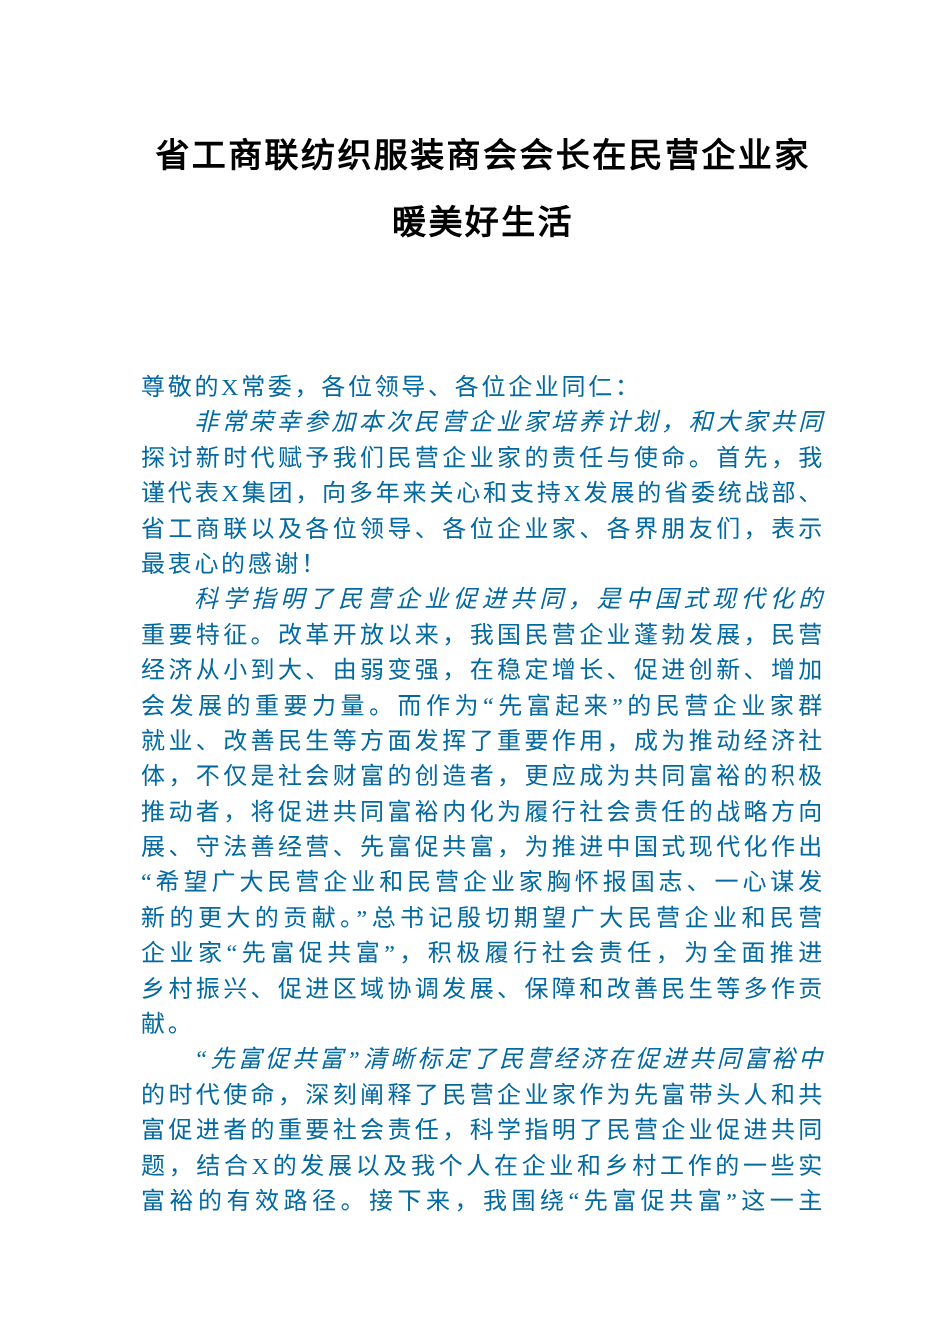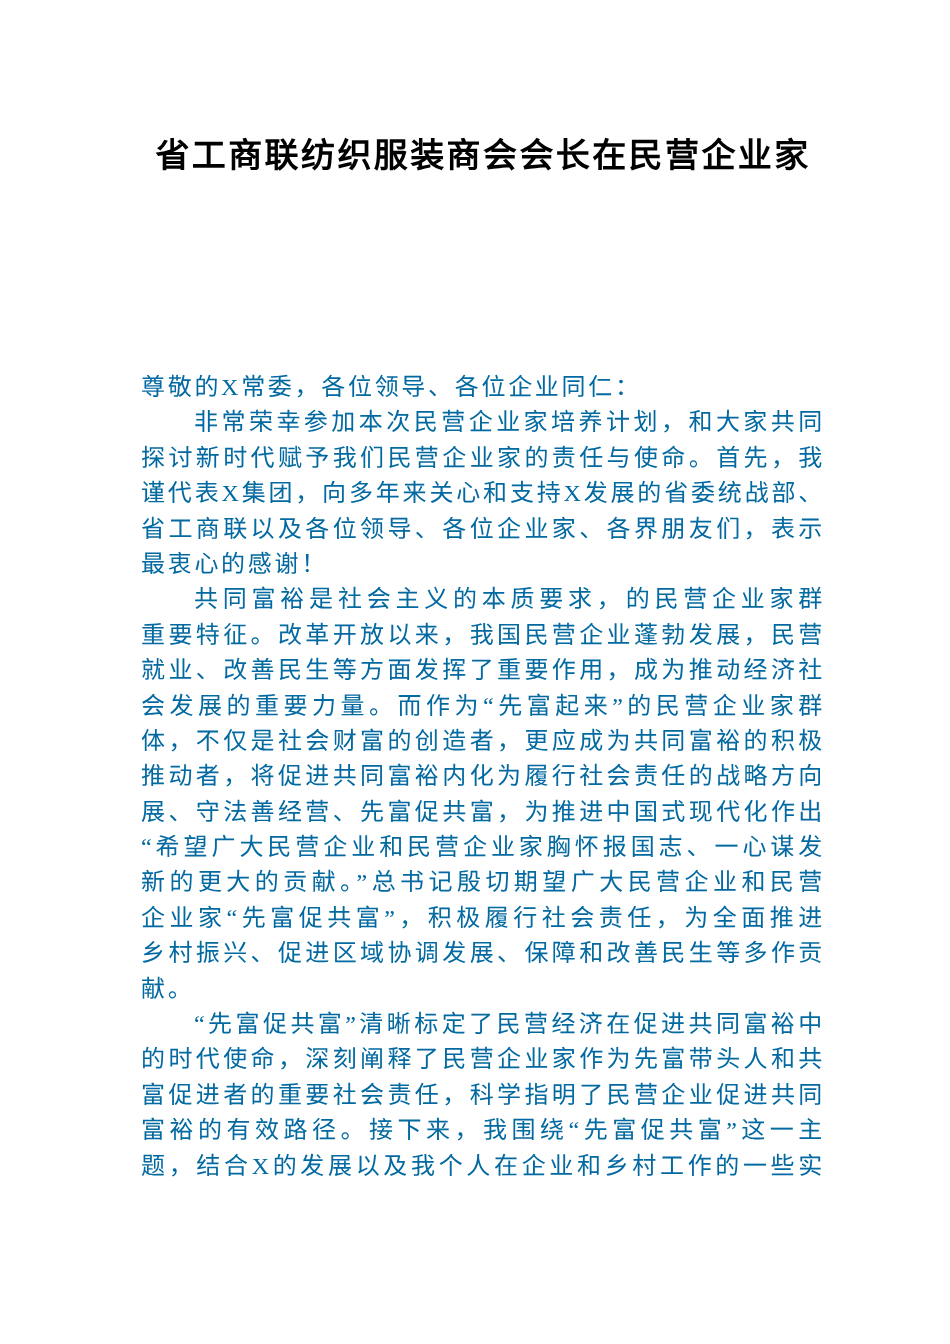--- a/index.html
+++ b/index.html
@@ -51,62 +51,65 @@
   
   .doc-body .ln.fill {
     white-space: normal;
     text-align: justify;
     text-align-last: justify;
   }
   
   .doc-body .ln.ind {
     padding-left: 53px;
     width: 631px;
+    font-style: italic;
   }
 </style>
 </head>
 <body>
 
 <div class="page">
 
   <div class="doc-title">
     <div class="ln">省工商联纺织服装商会会长在民营企业家</div>
+    <div class="ln">暖美好生活</div>
   </div>
 
   <div class="doc-body">
 
     <div>
       <div class="ln">尊敬的X常委，各位领导、各位企业同仁：</div>
     </div>
 
     <div>
       <div class="ln ind fill">非常荣幸参加本次民营企业家培养计划，和大家共同</div>
       <div class="ln fill">探讨新时代赋予我们民营企业家的责任与使命。首先，我</div>
       <div class="ln fill">谨代表X集团，向多年来关心和支持X发展的省委统战部、</div>
       <div class="ln fill">省工商联以及各位领导、各位企业家、各界朋友们，表示</div>
       <div class="ln">最衷心的感谢！</div>
     </div>
 
     <div>
-      <div class="ln ind fill">共同富裕是社会主义的本质要求，的民营企业家群</div>
+      <div class="ln ind fill">科学指明了民营企业促进共同，是中国式现代化的</div>
       <div class="ln fill">重要特征。改革开放以来，我国民营企业蓬勃发展，民营</div>
+      <div class="ln fill">经济从小到大、由弱变强，在稳定增长、促进创新、增加</div>
+      <div class="ln fill">会发展的重要力量。而作为“先富起来”的民营企业家群</div>
       <div class="ln fill">就业、改善民生等方面发挥了重要作用，成为推动经济社</div>
-      <div class="ln fill">会发展的重要力量。而作为“先富起来”的民营企业家群</div>
       <div class="ln fill">体，不仅是社会财富的创造者，更应成为共同富裕的积极</div>
       <div class="ln fill">推动者，将促进共同富裕内化为履行社会责任的战略方向</div>
       <div class="ln fill">展、守法善经营、先富促共富，为推进中国式现代化作出</div>
       <div class="ln fill">“希望广大民营企业和民营企业家胸怀报国志、一心谋发</div>
       <div class="ln fill">新的更大的贡献。”总书记殷切期望广大民营企业和民营</div>
       <div class="ln fill">企业家“先富促共富”，积极履行社会责任，为全面推进</div>
       <div class="ln fill">乡村振兴、促进区域协调发展、保障和改善民生等多作贡</div>
       <div class="ln">献。</div>
     </div>
 
     <div>
       <div class="ln ind fill">“先富促共富”清晰标定了民营经济在促进共同富裕中</div>
       <div class="ln fill">的时代使命，深刻阐释了民营企业家作为先富带头人和共</div>
       <div class="ln fill">富促进者的重要社会责任，科学指明了民营企业促进共同</div>
+      <div class="ln fill">题，结合X的发展以及我个人在企业和乡村工作的一些实</div>
       <div class="ln fill">富裕的有效路径。接下来，我围绕“先富促共富”这一主</div>
-      <div class="ln fill">题，结合X的发展以及我个人在企业和乡村工作的一些实</div>
     </div>
 
   </div>
 </div>
 
 </body></html>

